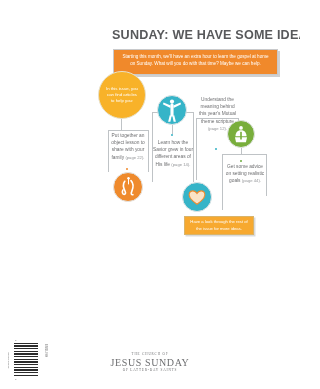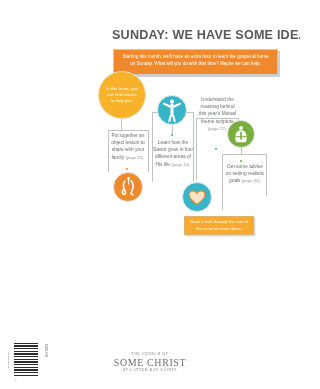--- a/index.html
+++ b/index.html
@@ -199,21 +199,21 @@
 
   <div class="caption" style="left:224px;top:163px;width:42px;">
     <span>Get some advice on setting realistic goals</span>
     <span class="pg">(page 44).</span>
   </div>
 
   <div class="bottom-banner">Have a look through the rest of the issue for more ideas.</div>
 
   <div class="logo">
     <div class="l1">THE CHURCH OF</div>
-    <div class="l2">SOME CHRIST</div>
+    <div class="l2">JESUS SUNDAY</div>
     <div class="l3">OF LATTER-DAY SAINTS</div>
   </div>
 
   <div class="barcode">
     <div class="topnum">0</div>
     <div class="bars"></div>
     <div class="sidetxt">ENGLISH</div>
     <div class="lefttxt">00000 00000</div>
     <div class="botnum">0</div>
   </div>

